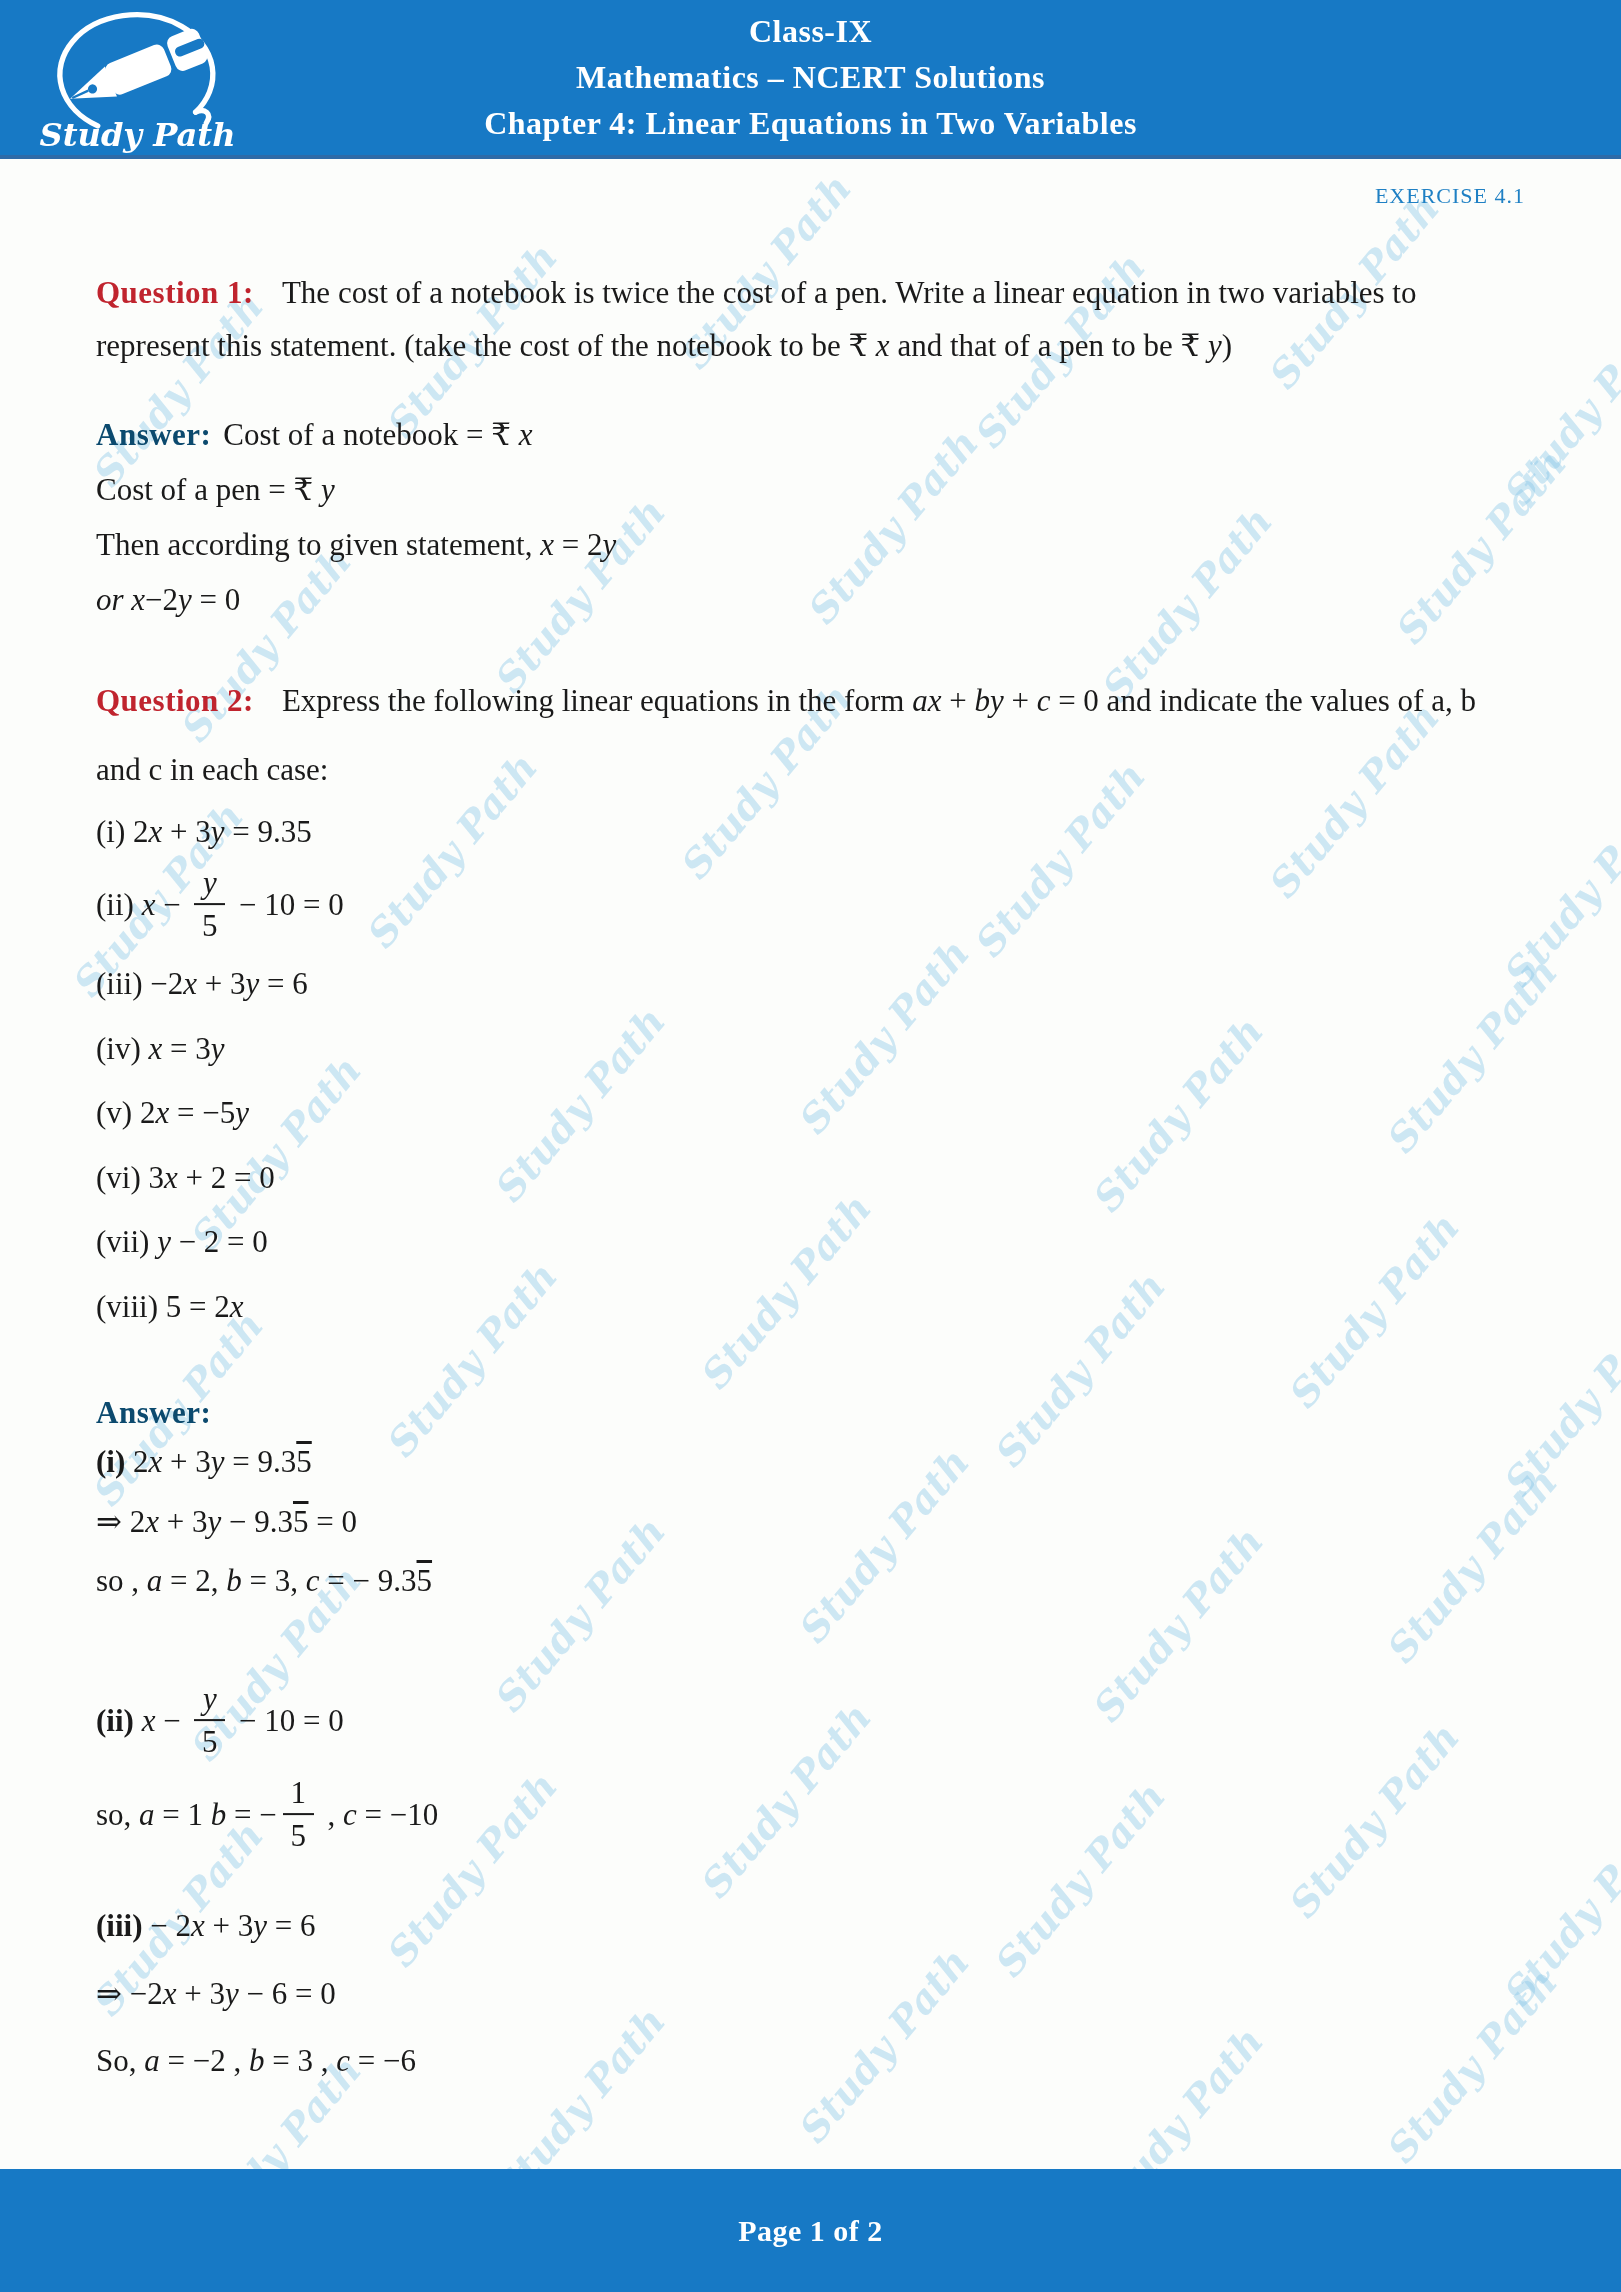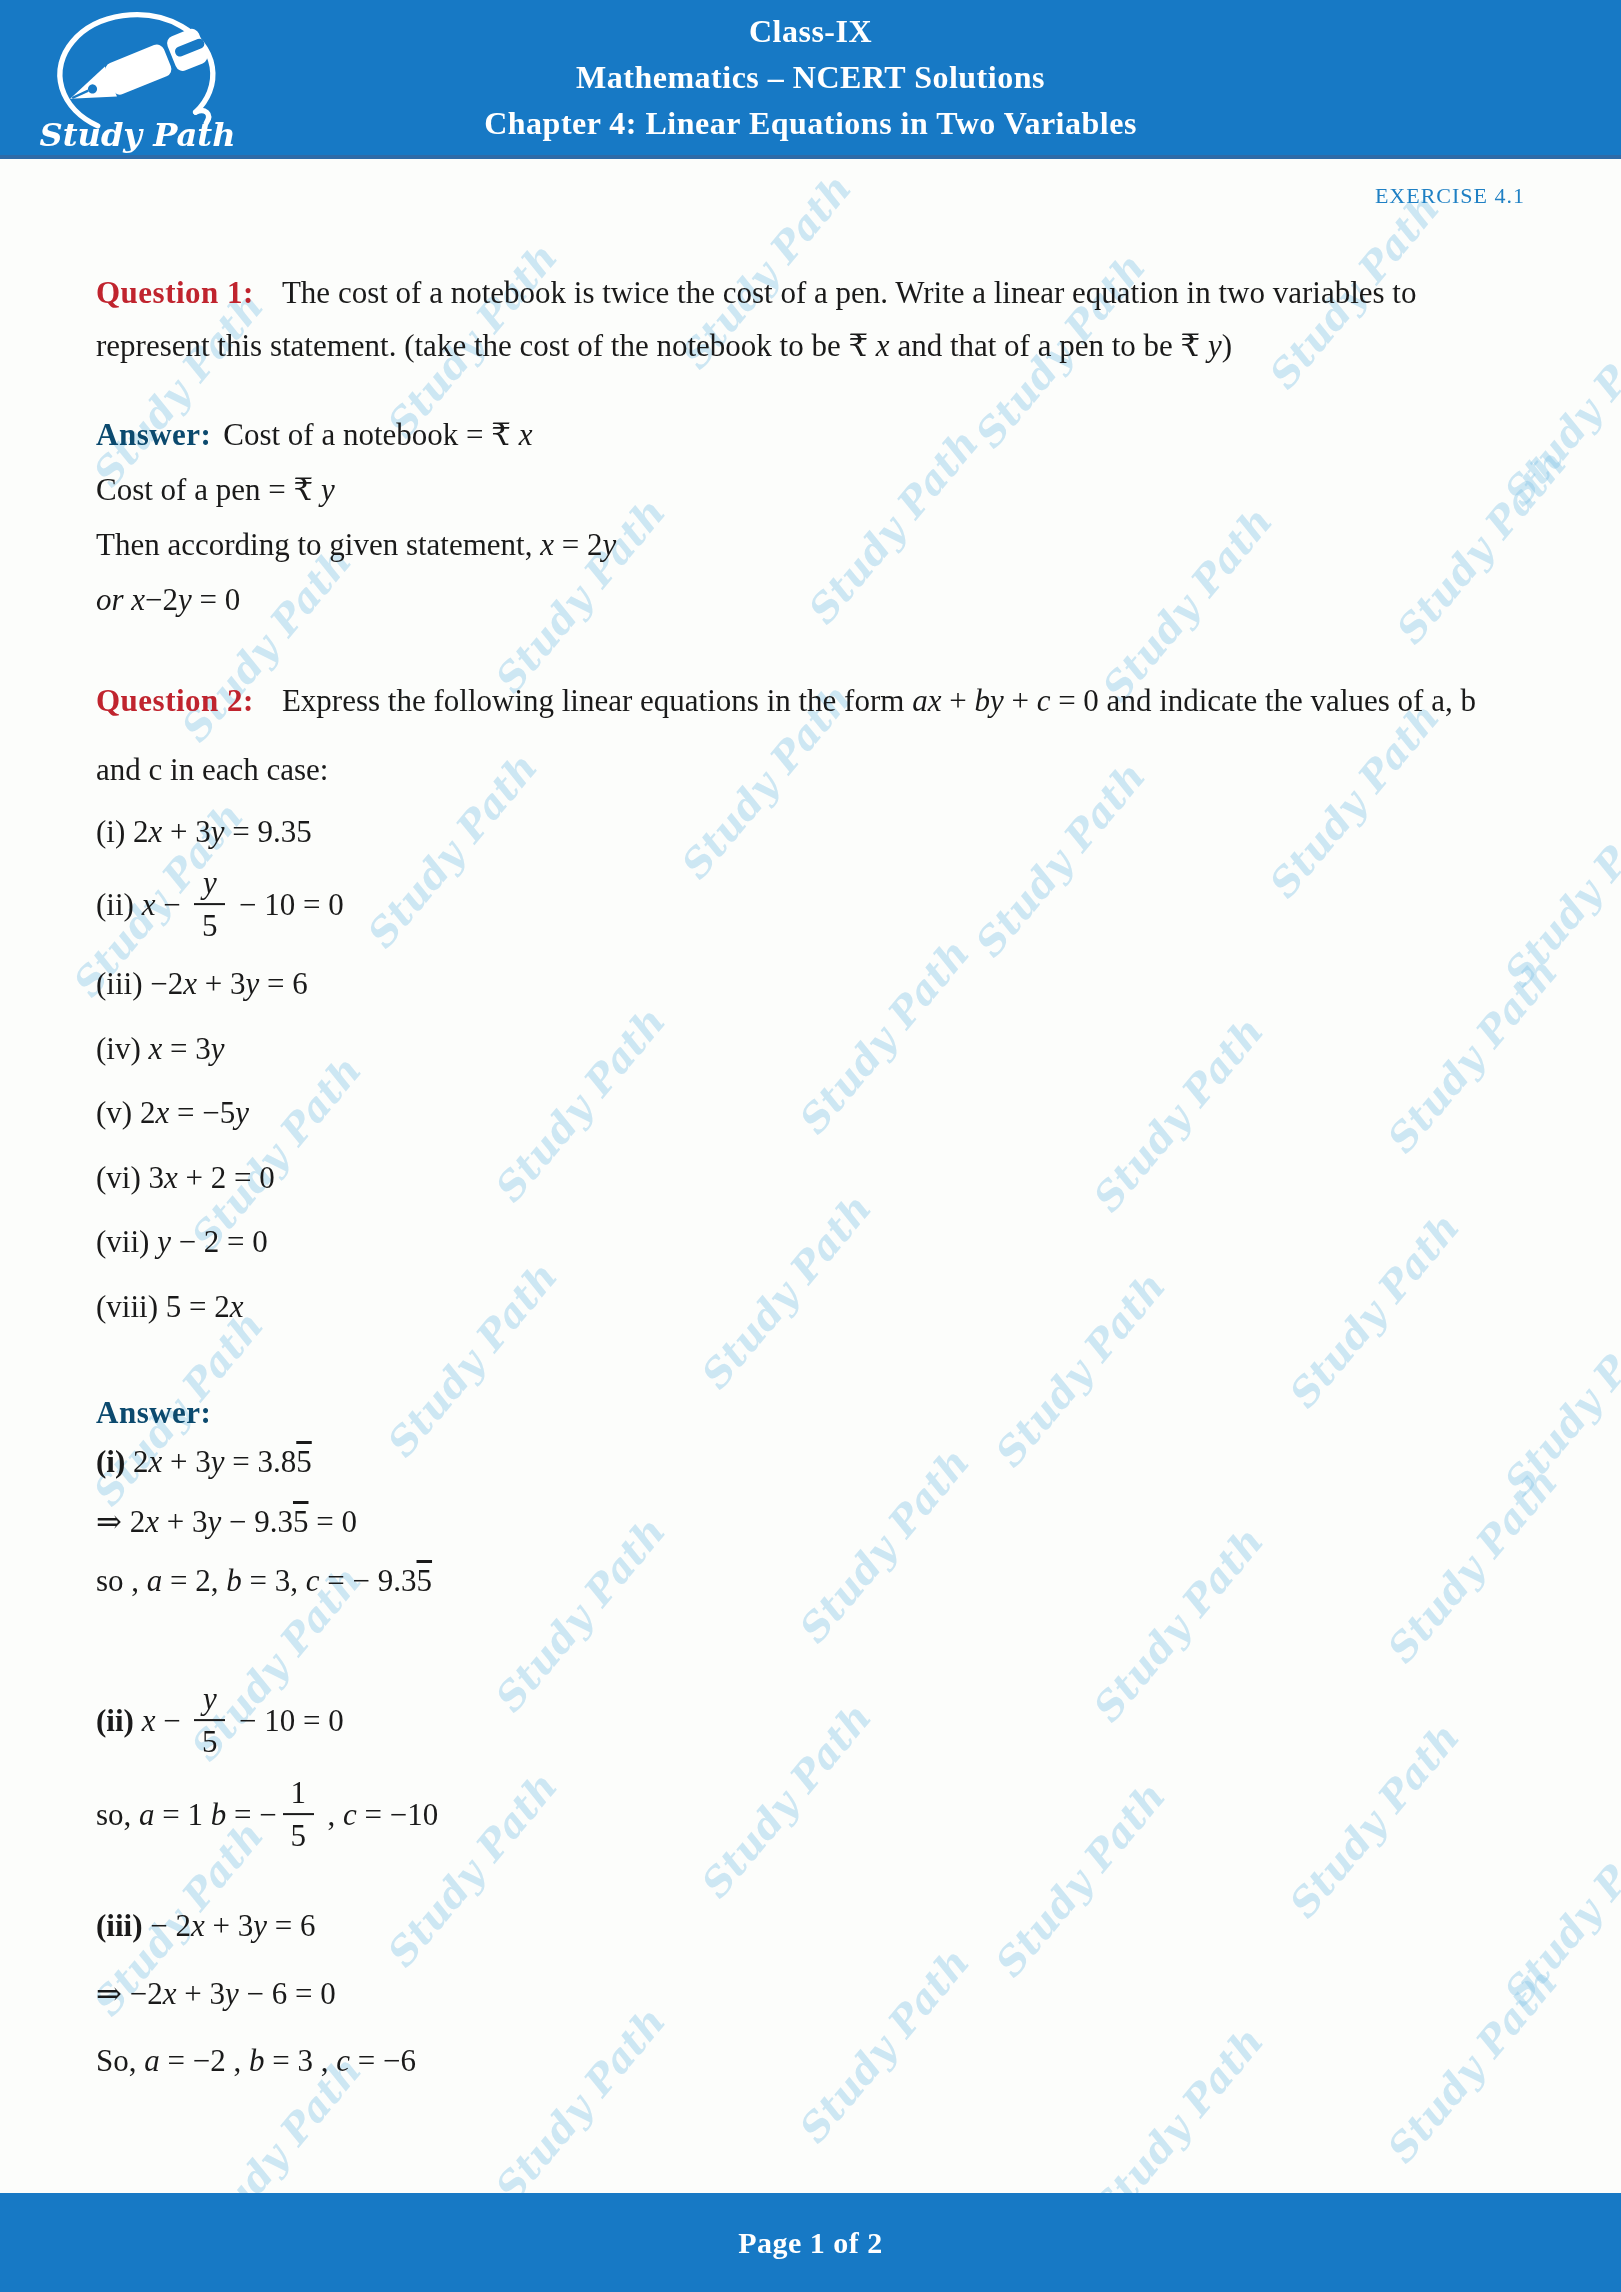--- a/index.html
+++ b/index.html
@@ -51,21 +51,21 @@
   .agroup.giii{margin-top:44px;}
   
   .mvar{font-style:italic;}
   .mbold{font-weight:bold;}
   .mbar{text-decoration:overline;}
   .frac{display:inline-block;vertical-align:middle;text-align:center;margin:0 5.9px;transform:translateY(-3.9px);}
   .frac .fn{display:block;padding:0 7.8px;line-height:41px;}
   .frac .fd{display:block;border-top:2.9px solid #1a1a1a;padding:0 7.8px;line-height:41px;}
   
   .pagefoot{
-    position:absolute;left:0;right:0;bottom:0;height:100px;background:#1779c5;z-index:2;
+    position:absolute;left:0;right:0;bottom:0;height:124px;background:#1779c5;z-index:2;
     display:flex;align-items:center;justify-content:center;
   }
   .pagefoot span{color:#ffffff;font-size:30px;font-weight:bold;letter-spacing:0.5px;}
 </style>
 </head>
 <body>
 
 <div class="page">
 
   <div class="wm-layer">
@@ -167,21 +167,21 @@
       <div class="eq"><span>(v) 2</span><span class="mvar">x</span><span> = −5</span><span class="mvar">y</span></div>
       <div class="eq"><span>(vi) 3</span><span class="mvar">x</span><span> + 2 = 0</span></div>
       <div class="eq"><span>(vii) </span><span class="mvar">y</span><span> − 2 = 0</span></div>
       <div class="eq"><span>(viii) 5 = 2</span><span class="mvar">x</span></div>
     </div>
 
     <div class="ans2">
       <div class="ans2-head alabel">Answer:</div>
 
       <div class="agroup gi">
-        <div class="eq mb17"><span class="mbold">(i)</span><span> 2</span><span class="mvar">x</span><span> + 3</span><span class="mvar">y</span><span> = 3.8</span><span class="mbar">5</span></div>
+        <div class="eq mb17"><span class="mbold">(i)</span><span> 2</span><span class="mvar">x</span><span> + 3</span><span class="mvar">y</span><span> = 9.3</span><span class="mbar">5</span></div>
         <div class="eq mb17"><span>⇒ 2</span><span class="mvar">x</span><span> + 3</span><span class="mvar">y</span><span> − 9.3</span><span class="mbar">5</span><span> = 0</span></div>
         <div class="eq mb17"><span> so , </span><span class="mvar">a</span><span> = 2, </span><span class="mvar">b</span><span> = 3, </span><span class="mvar">c</span><span> = − 9.3</span><span class="mbar">5</span></div>
       </div>
 
       <div class="agroup gii">
         <div class="eq mb10"><span class="mbold">(ii)</span><span> </span><span class="mvar">x</span><span> − </span><span class="frac"><span class="fn"><span class="mvar">y</span></span><span class="fd"><span>5</span></span></span><span> − 10 = 0</span></div>
         <div class="eq"><span>so, </span><span class="mvar">a</span><span> = 1 </span><span class="mvar">b</span><span> = −</span><span class="frac"><span class="fn"><span>1</span></span><span class="fd"><span>5</span></span></span><span> , </span><span class="mvar">c</span><span> = −10</span></div>
       </div>
 
       <div class="agroup giii">

